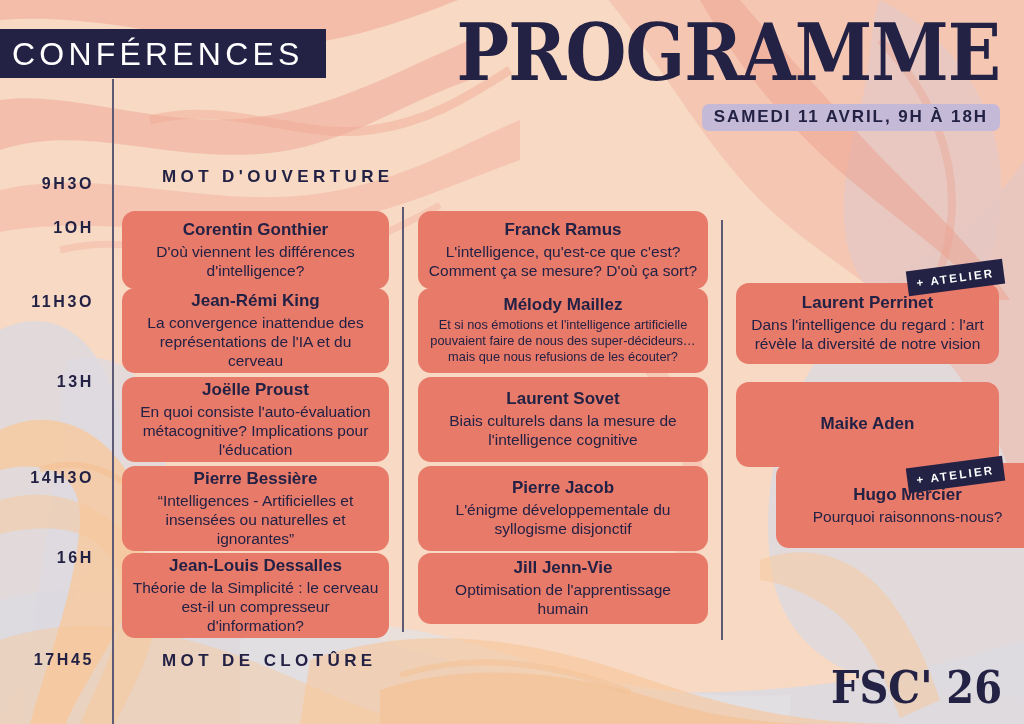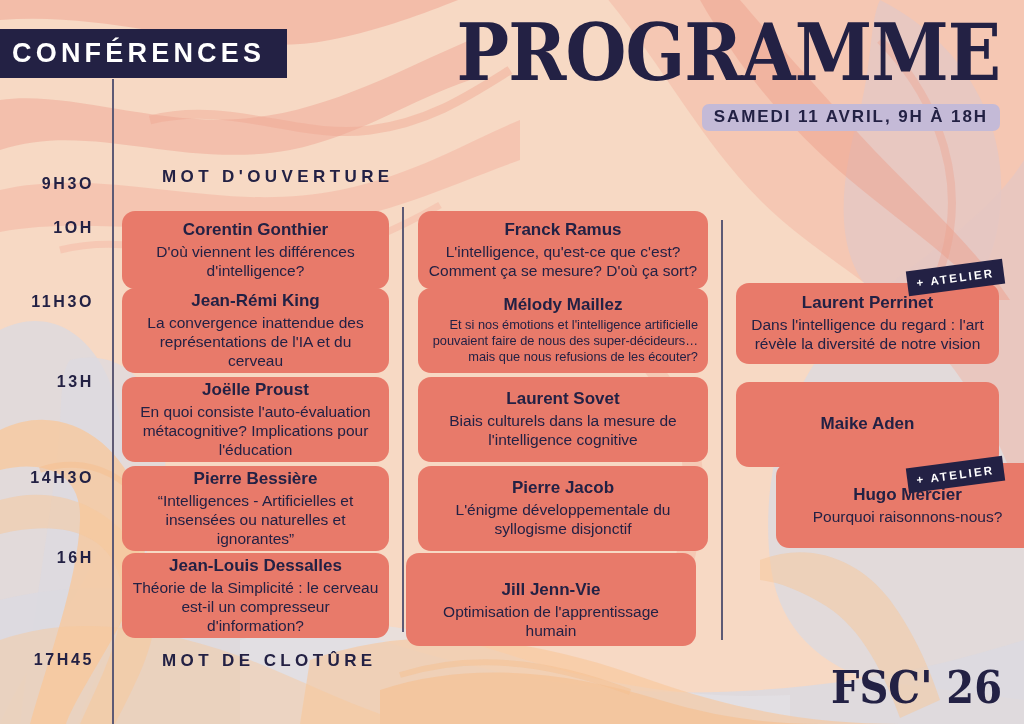--- a/index.html
+++ b/index.html
@@ -40,22 +40,22 @@
     top: 29px;
     height: 49px;
     padding: 0 22px 0 30px;
     background: #232144;
     display: flex;
     align-items: center;
     z-index: 5;
   }
   .conf-badge-label {
     color: #FFFFFF;
-    font-size: 27px;
-    font-weight: bold;
+    font-size: 32px;
+    font-weight: normal;
     letter-spacing: 4.2px;
     line-height: 1;
     white-space: nowrap;
   }
 
   .programme-title {
     position: absolute;
     right: 24px;
     top: 14px;
     z-index: 5;
@@ -301,33 +301,33 @@
         <div class="card-title">“Intelligences - Artificielles et insensées ou naturelles et ignorantes”</div>
       </div>
       <div class="card" style="left: 122px; width: 267px; top: 553px; height: 85px;">
         <div class="card-speaker">Jean-Louis Dessalles</div>
         <div class="card-title">Théorie de la Simplicité : le cerveau est-il un compresseur d'information?</div>
       </div>
       <div class="card" style="left: 418px; width: 290px; top: 211px; height: 78px;">
         <div class="card-speaker">Franck Ramus</div>
         <div class="card-title">L'intelligence, qu'est-ce que c'est? Comment ça se mesure? D'où ça sort?</div>
       </div>
-      <div class="card small" style="left: 418px; width: 290px; top: 288px; height: 85px; text-align: right;">
+      <div class="card small" style="left: 418px; width: 290px; top: 288px; height: 85px;">
         <div class="card-speaker">Mélody Maillez</div>
         <div class="card-title">Et si nos émotions et l'intelligence artificielle pouvaient faire de nous des super-décideurs… mais que nous refusions de les écouter?</div>
       </div>
       <div class="card" style="left: 418px; width: 290px; top: 377px; height: 85px;">
         <div class="card-speaker">Laurent Sovet</div>
         <div class="card-title">Biais culturels dans la mesure de l'intelligence cognitive</div>
       </div>
       <div class="card" style="left: 418px; width: 290px; top: 466px; height: 85px;">
         <div class="card-speaker">Pierre Jacob</div>
         <div class="card-title">L'énigme développementale du syllogisme disjonctif</div>
       </div>
-      <div class="card" style="left: 406px; width: 290px; top: 553px; height: 93px; justify-content: flex-end;">
+      <div class="card" style="left: 418px; width: 290px; top: 553px; height: 71px; justify-content: flex-end;">
         <div class="card-speaker">Jill Jenn-Vie</div>
         <div class="card-title">Optimisation de l'apprentissage humain</div>
       </div>
       <div class="card" style="left: 736px; width: 263px; top: 283px; height: 81px;">
         <div class="card-speaker">Laurent Perrinet</div>
         <div class="card-title">Dans l'intelligence du regard : l'art révèle la diversité de notre vision</div>
       </div>
       <div class="atelier-badge" style="top: 265px; left: 907px;"><span class="atelier-badge-label">+ ATELIER</span></div>
       <div class="card" style="left: 736px; width: 263px; top: 362px; height: 85px; margin-top: 20px;">
         <div class="card-speaker">Maike Aden</div>

